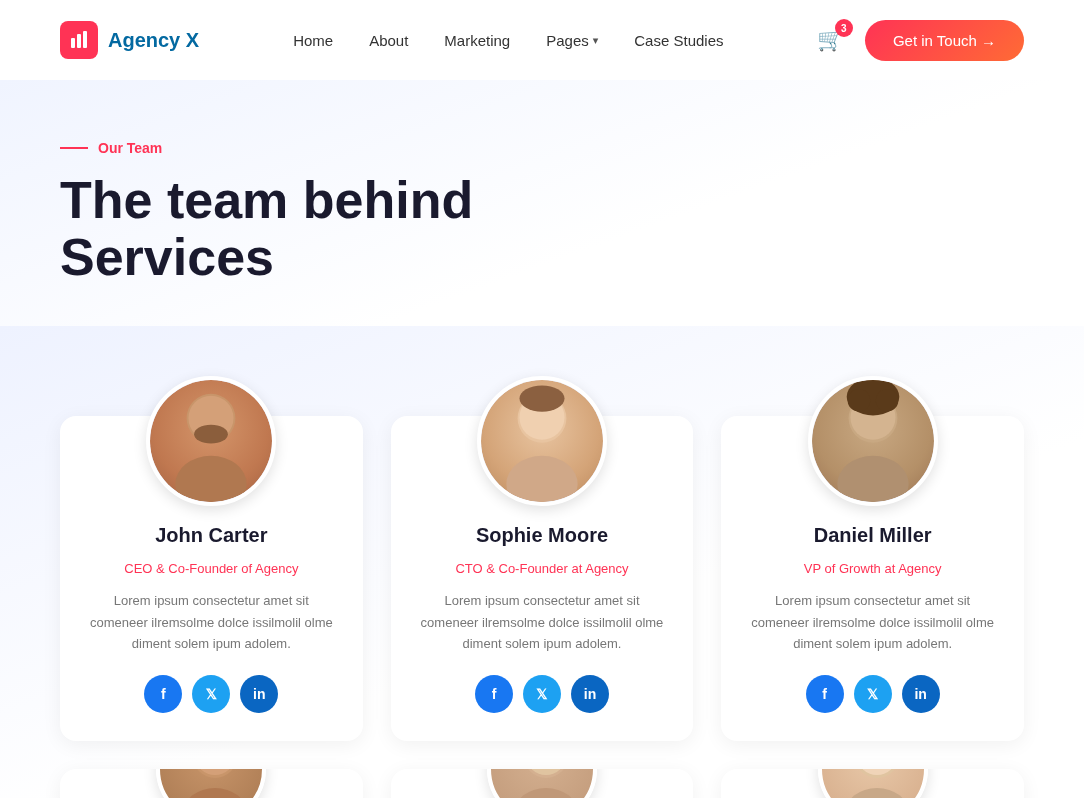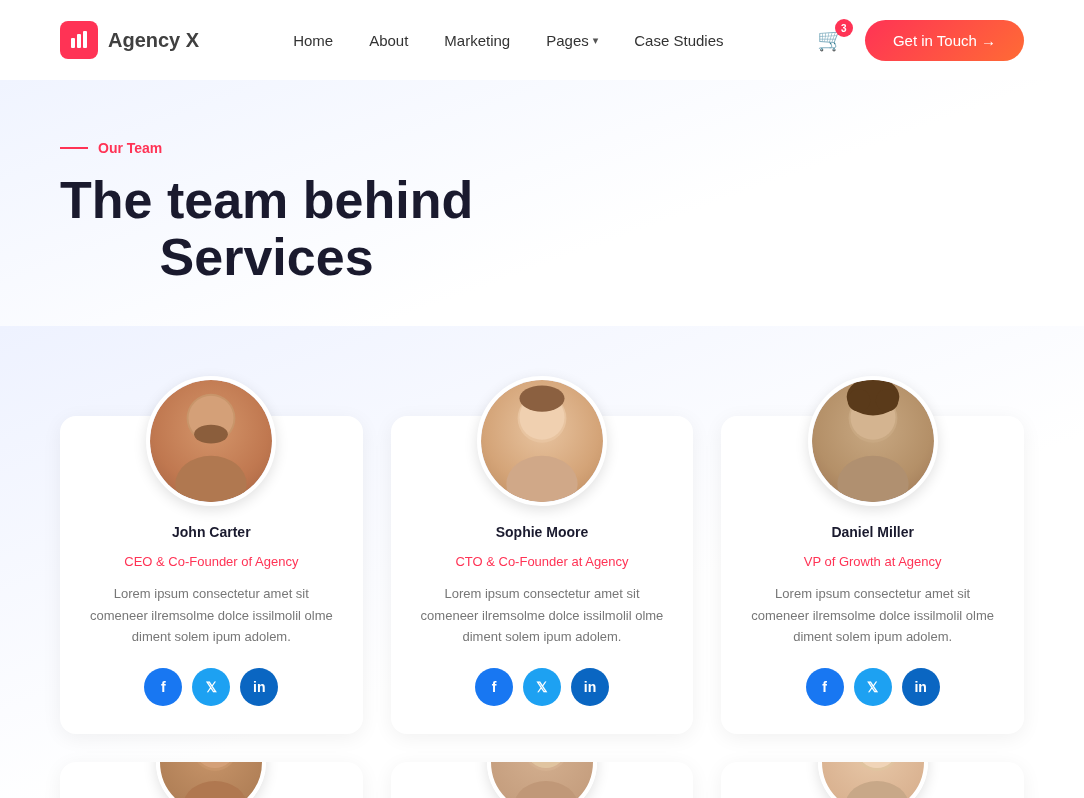--- a/index.html
+++ b/index.html
@@ -10,21 +10,21 @@
       display: flex; align-items: center; justify-content: space-between;
       padding: 0 60px; height: 80px; background: #fff;
       box-shadow: 0 1px 8px rgba(0,0,0,0.07);
     }
     .logo { display: flex; align-items: center; gap: 10px; }
     .logo-icon {
       width: 38px; height: 38px; background: #ff3355; border-radius: 8px;
       display: flex; align-items: center; justify-content: center;
       color: #fff; font-size: 18px; font-weight: bold;
     }
-    .logo-text { font-size: 20px; font-weight: 700; color: #404040; }
+    .logo-text { font-size: 20px; font-weight: 700; color: #0369a1; }
     .nav-links { display: flex; align-items: center; gap: 36px; }
     .nav-links a { text-decoration: none; color: #333; font-size: 15px; font-weight: 500; }
     .nav-pages { display: flex; align-items: center; gap: 4px; cursor: pointer; }
     .nav-right { display: flex; align-items: center; gap: 20px; }
     .cart-wrap { position: relative; cursor: pointer; }
     .cart-icon { font-size: 22px; color: #555; }
     .cart-badge {
       position: absolute; top: -8px; right: -8px;
       background: #ff3355; color: #fff; font-size: 10px; font-weight: 700;
       width: 18px; height: 18px; border-radius: 50%;
@@ -35,21 +35,20 @@
       color: #fff; border: none; border-radius: 30px;
       padding: 12px 28px; font-size: 15px; font-weight: 400;
       cursor: pointer; display: flex; align-items: center; gap: 6px;
     }
 
     
     .hero-section {
       padding: 60px 60px 40px;
       background: linear-gradient(160deg, #f0f4ff 0%, #ffffff 60%);
       position: relative;
-      text-align: center;
     }
     .section-label {
       display: flex; align-items: center; gap: 10px;
       color: #ff3355; font-size: 14px; font-weight: 600; margin-bottom: 16px;
     }
     .section-label::before {
       content: ''; display: block; width: 28px; height: 2px; background: #ff3355;
     }
     .hero-content { display: flex; justify-content: space-between; align-items: flex-start; }
     .hero-title { font-size: 52px; font-weight: 800; color: #1a1a2e; line-height: 1.1; max-width: 480px; }
@@ -79,21 +78,21 @@
       display: flex; align-items: flex-end; justify-content: center;
       overflow: hidden;
     }
 
     
     .avatar-john { background: radial-gradient(circle at 50% 40%, #d4956a 0%, #c07850 60%, #a06040 100%); }
     .avatar-sophie { background: radial-gradient(circle at 50% 40%, #e8c4a0 0%, #d4a478 60%, #b8865a 100%); }
     .avatar-daniel { background: radial-gradient(circle at 50% 40%, #c8a882 0%, #b49068 60%, #987050 100%); }
     .avatar-bottom1 { background: radial-gradient(circle at 50% 40%, #b89878 0%, #a07860 60%, #845040 100%); }
 
-    .member-name { font-size: 14px; font-weight: 700; color: #1a1a2e; margin-bottom: 6px; }
+    .member-name { font-size: 20px; font-weight: 700; color: #1a1a2e; margin-bottom: 6px; }
     .member-role { font-size: 13px; color: #ff3355; font-weight: 500; margin-bottom: 14px; margin-top: 8px; }
     .member-desc { font-size: 13px; color: #777; line-height: 1.65; margin-bottom: 20px; }
     .social-links { display: flex; gap: 10px; justify-content: center; }
     .social-btn {
       width: 38px; height: 38px; border-radius: 50%;
       background: #1877f2; color: #fff; border: none;
       display: flex; align-items: center; justify-content: center;
       font-size: 14px; font-weight: 700; cursor: pointer; text-decoration: none;
     }
     .social-btn.twitter { background: #1da1f2; }

